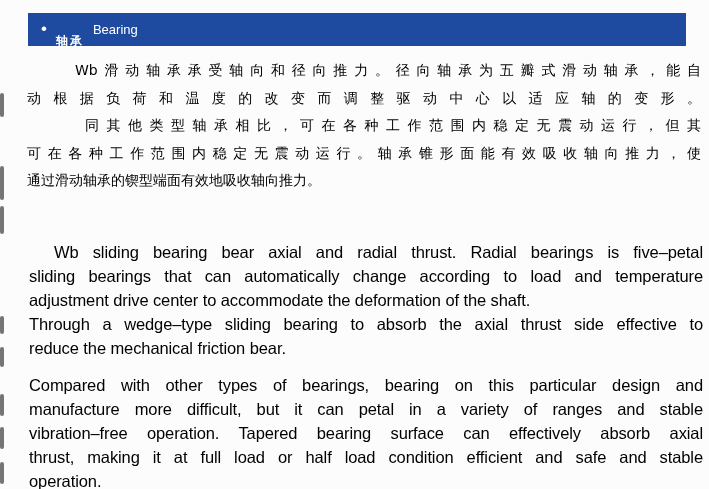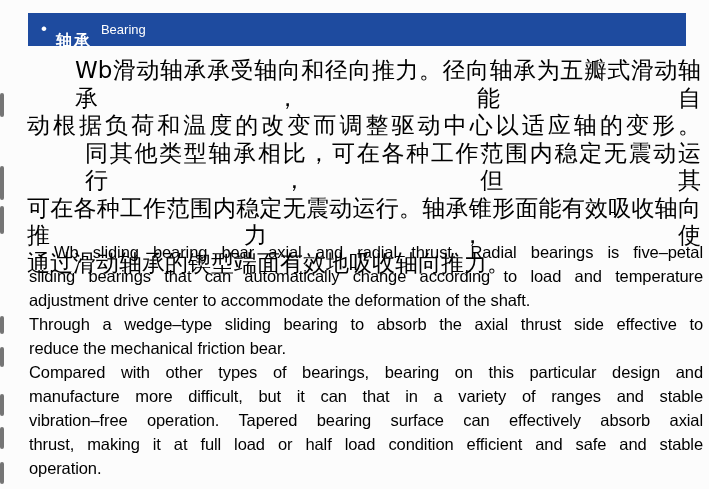--- a/index.html
+++ b/index.html
@@ -27,21 +27,21 @@
     padding-left: 13px;
   }
   .header-bar .bullet {
     font-size: 17px;
     line-height: 1;
     margin-right: 9px;
     position: relative;
     top: -1px;
   }
   .header-bar .title-zh {
-    font-size: 16px;
+    font-size: 12px;
     font-weight: 700;
     letter-spacing: 2px;
     font-family: "DejaVu Sans", "Liberation Sans", sans-serif;
     margin-top: 24px;
   }
   .header-bar .title-en {
     font-size: 13px;
     font-weight: 400;
     margin-left: 9px;
   }
@@ -49,21 +49,21 @@
   .cn-block {
     position: absolute;
     left: 0; top: 57px;
     width: 709px;
     box-sizing: border-box;
     padding: 0 8px 0 27px;
     color: #000000;
     font-family: "DejaVu Sans", "Liberation Sans", sans-serif;
   }
   .cn-line {
-    font-size: 23px;
+    font-size: 14px;
     line-height: 27.5px;
     white-space: nowrap;
     font-weight: 400;
   }
   .cn-line.j {
     white-space: normal;
     text-align: justify;
     text-align-last: justify;
   }
   .cn-ind1 { padding-left: 48px; }   
@@ -80,21 +80,21 @@
   .en-line {
     font-size: 16.5px;
     line-height: 24px;
     letter-spacing: -0.1px;
   }
   .en-line.j {
     text-align: justify;
     text-align-last: justify;
   }
   .en-ind { padding-left: 25px; }    
-  .pgap  { margin-top: 0; }        
+  .pgap  { margin-top: 13px; }        
   
   .artifact {
     position: absolute;
     left: 0;
     width: 4px;
     background: #3c3c3c;
     opacity: 0.7;
     border-radius: 2px;
   }
 </style>
@@ -117,21 +117,21 @@
     <div class="cn-line">通过滑动轴承的锲型端面有效地吸收轴向推力。</div>
   </div>
 
   <div class="en-block">
     <div class="en-line j en-ind">Wb sliding bearing bear axial and radial thrust. Radial bearings is five–petal</div>
     <div class="en-line j">sliding bearings that can automatically change according to load and temperature</div>
     <div class="en-line">adjustment drive center to accommodate the deformation of the shaft.</div>
     <div class="en-line j">Through a wedge–type sliding bearing to absorb the axial thrust side effective to</div>
     <div class="en-line">reduce the mechanical friction bear.</div>
     <div class="en-line j pgap">Compared with other types of bearings, bearing on this particular design and</div>
-    <div class="en-line j">manufacture more difficult, but it can that in a variety of ranges and stable</div>
+    <div class="en-line j">manufacture more difficult, but it can petal in a variety of ranges and stable</div>
     <div class="en-line j">vibration–free operation. Tapered bearing surface can effectively absorb axial</div>
     <div class="en-line j">thrust, making it at full load or half load condition efficient and safe and stable</div>
     <div class="en-line">operation.</div>
   </div>
 
   <div class="artifact" style="top:93px;  height:24px;"></div>
   <div class="artifact" style="top:166px; height:34px;"></div>
   <div class="artifact" style="top:206px; height:28px;"></div>
   <div class="artifact" style="top:316px; height:18px;"></div>
   <div class="artifact" style="top:347px; height:20px;"></div>

